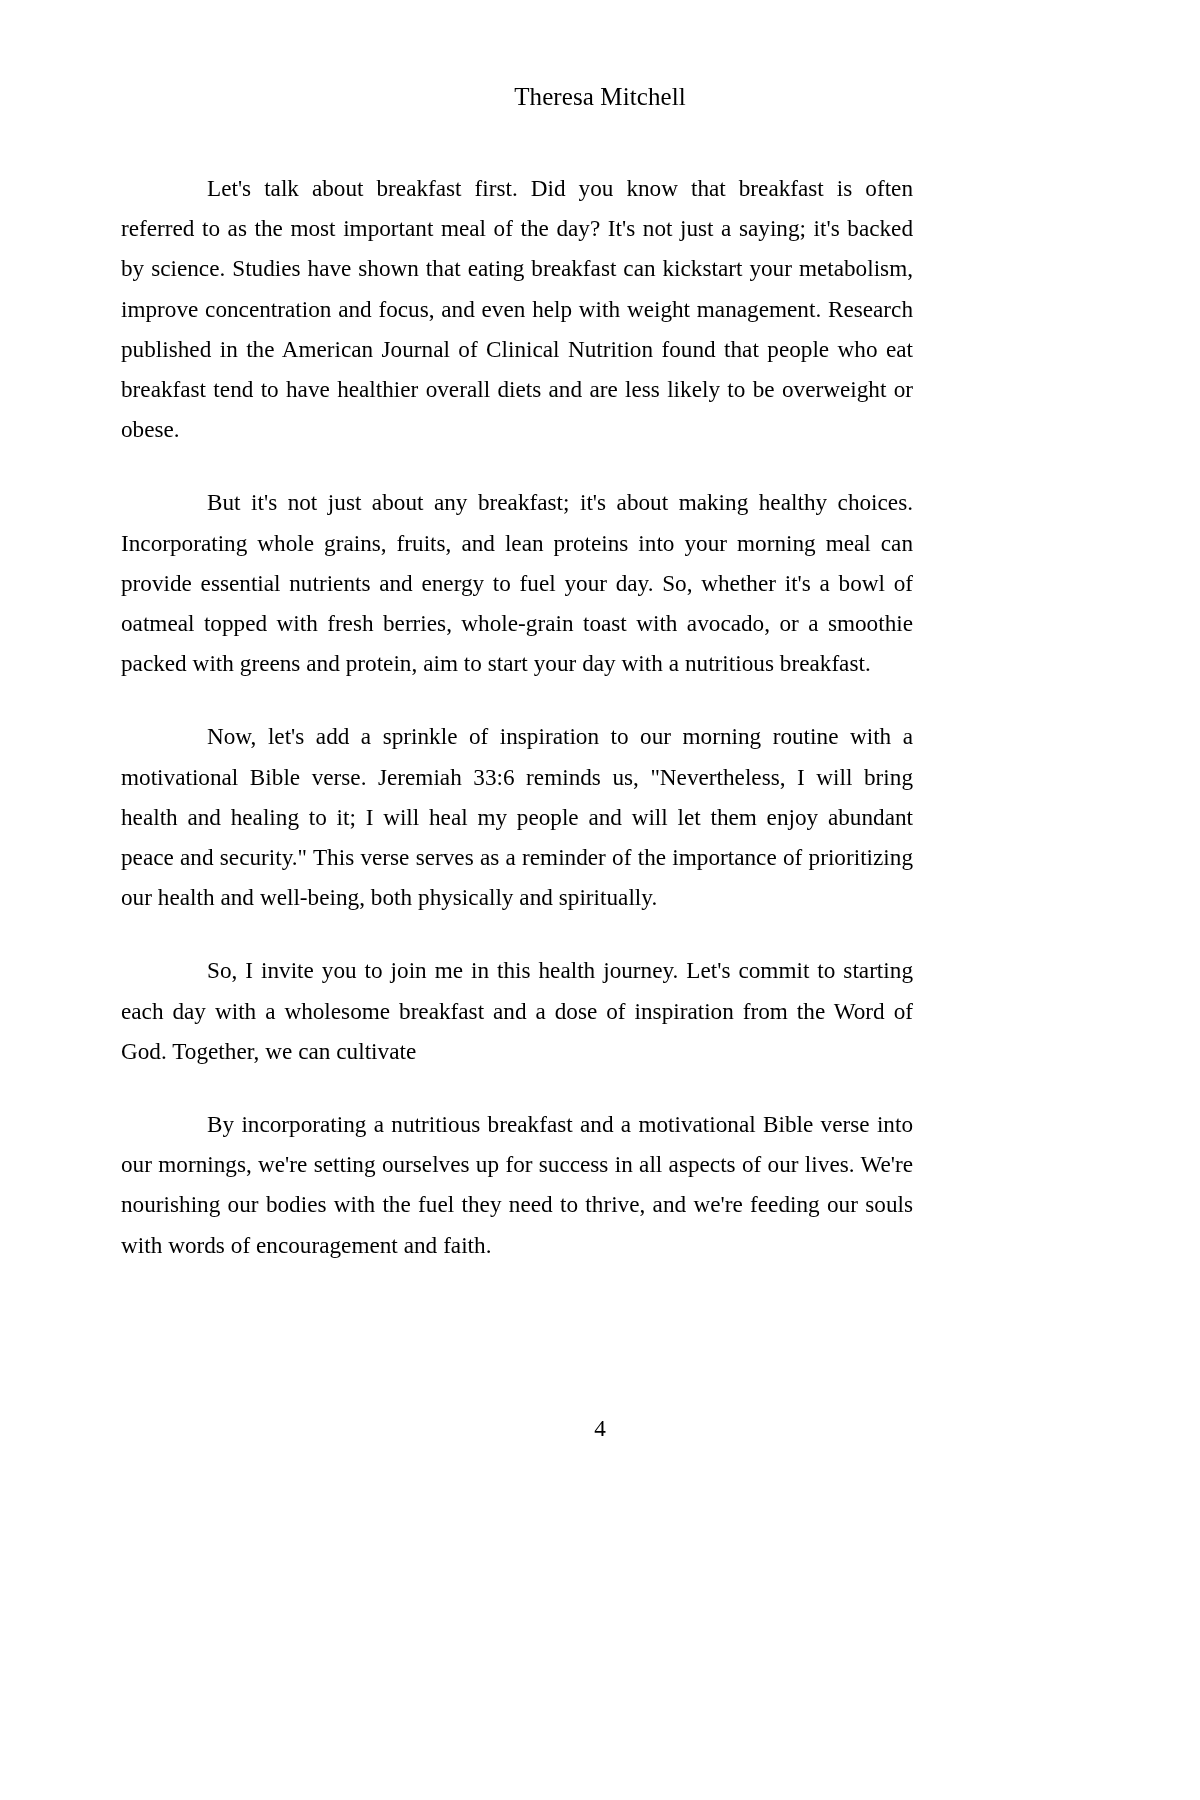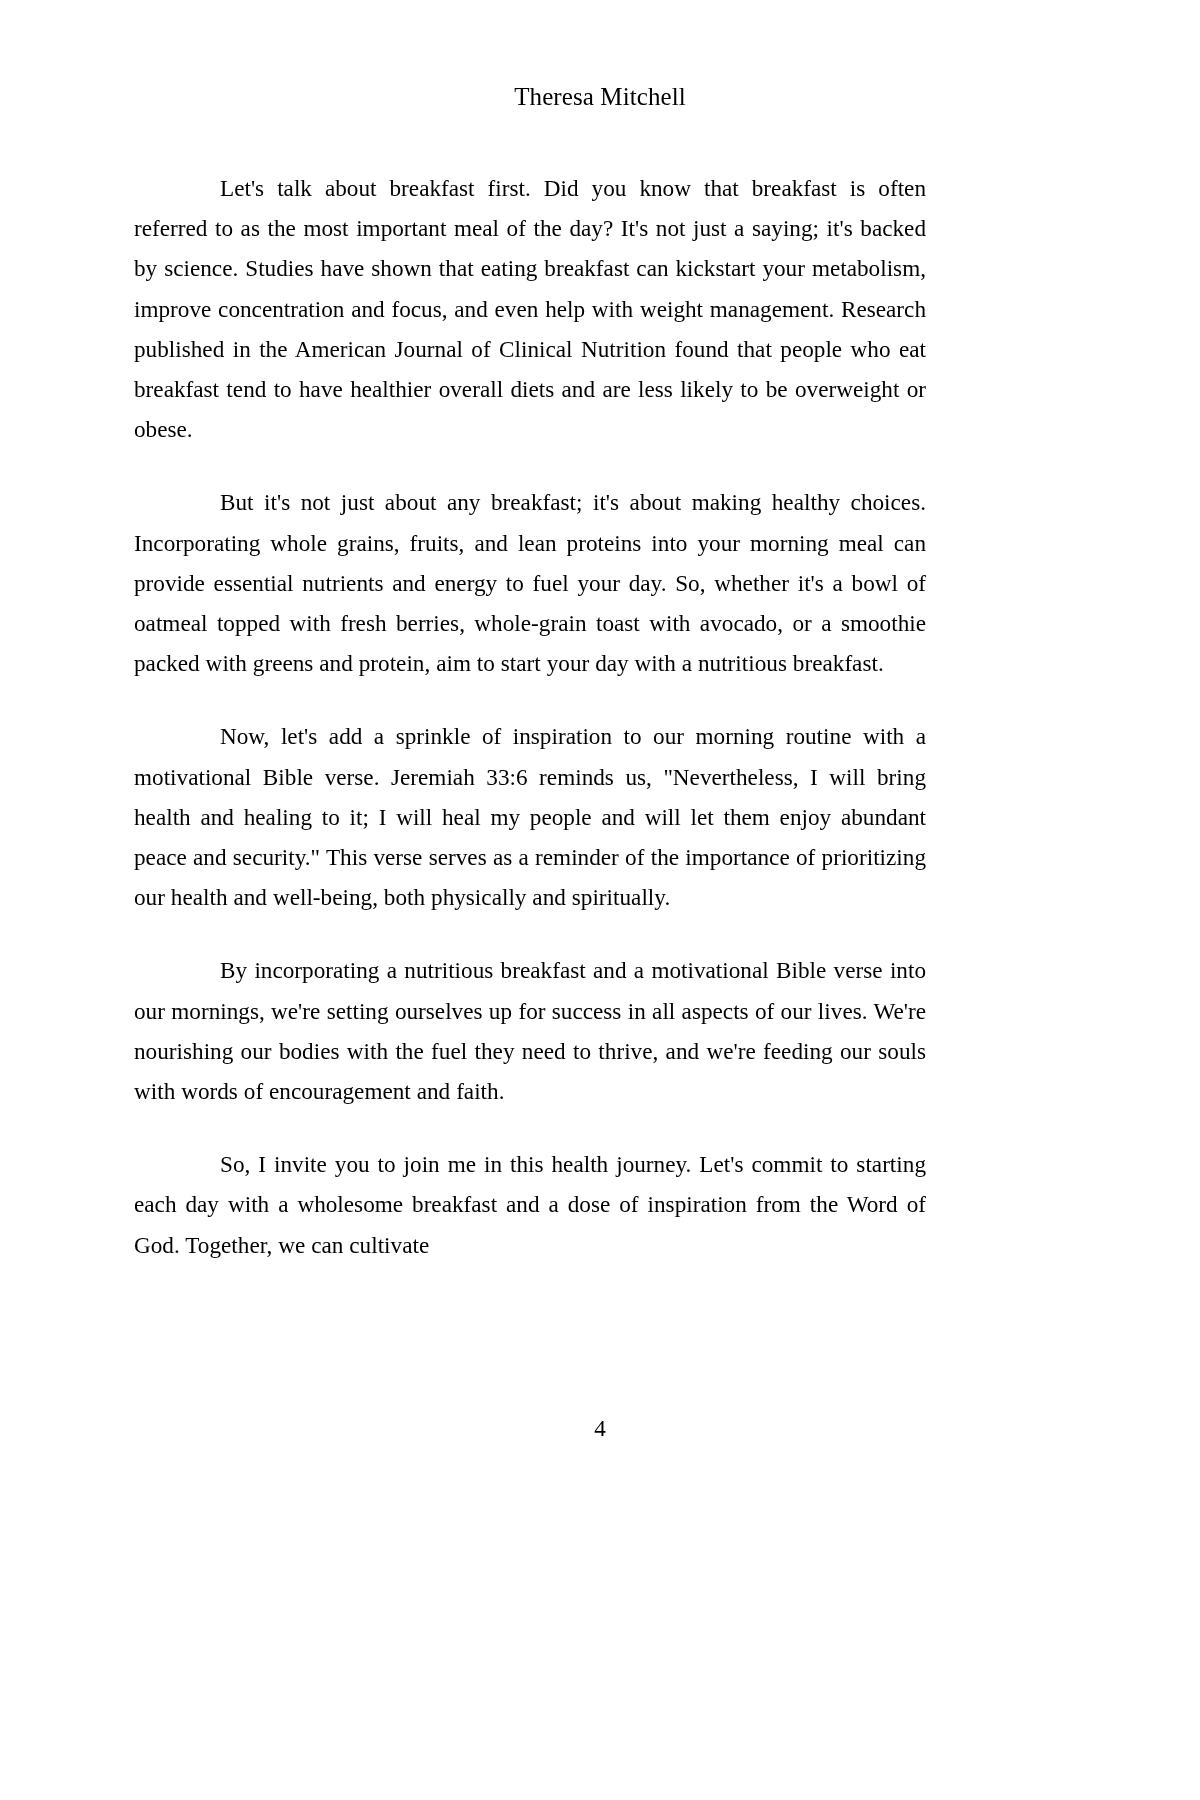--- a/index.html
+++ b/index.html
@@ -28,21 +28,21 @@
     left: 0;
     width: 1200px;
     text-align: center;
     font-size: 25px;
     line-height: 30px;
     letter-spacing: 0.1px;
   }
   .body-column {
     position: absolute;
     top: 168px;
-    left: 134px;
+    left: 121px;
     width: 792px;
   }
   .para {
     margin: 0 0 0 0;
     text-align: justify;
     text-justify: inter-word;
     text-indent: 86px;
     font-size: 23.2px;
     line-height: 40.2px;
     letter-spacing: 0.01px;
@@ -65,19 +65,19 @@
 <body>
 
 <div class="page">
 
   <div class="page-header">Theresa Mitchell</div>
 
   <div class="body-column">
     <p class="para">Let's talk about breakfast first. Did you know that breakfast is often referred to as the most important meal of the day? It's not just a saying; it's backed by science. Studies have shown that eating breakfast can kickstart your metabolism, improve concentration and focus, and even help with weight management. Research published in the American Journal of Clinical Nutrition found that people who eat breakfast tend to have healthier overall diets and are less likely to be overweight or obese.</p>
     <p class="para">But it's not just about any breakfast; it's about making healthy choices. Incorporating whole grains, fruits, and lean proteins into your morning meal can provide essential nutrients and energy to fuel your day. So, whether it's a bowl of oatmeal topped with fresh berries, whole-grain toast with avocado, or a smoothie packed with greens and protein, aim to start your day with a nutritious breakfast.</p>
     <p class="para">Now, let's add a sprinkle of inspiration to our morning routine with a motivational Bible verse. Jeremiah 33:6 reminds us, "Nevertheless, I will bring health and healing to it; I will heal my people and will let them enjoy abundant peace and security." This verse serves as a reminder of the importance of prioritizing our health and well-being, both physically and spiritually.</p>
+    <p class="para">So, I invite you to join me in this health journey. Let's commit to starting each day with a wholesome breakfast and a dose of inspiration from the Word of God. Together, we can cultivate</p>
     <p class="para">By incorporating a nutritious breakfast and a motivational Bible verse into our mornings, we're setting ourselves up for success in all aspects of our lives. We're nourishing our bodies with the fuel they need to thrive, and we're feeding our souls with words of encouragement and faith.</p>
-    <p class="para">So, I invite you to join me in this health journey. Let's commit to starting each day with a wholesome breakfast and a dose of inspiration from the Word of God. Together, we can cultivate</p>
   </div>
 
   <div class="page-number">4</div>
 
 </div>
 
 </body></html>

